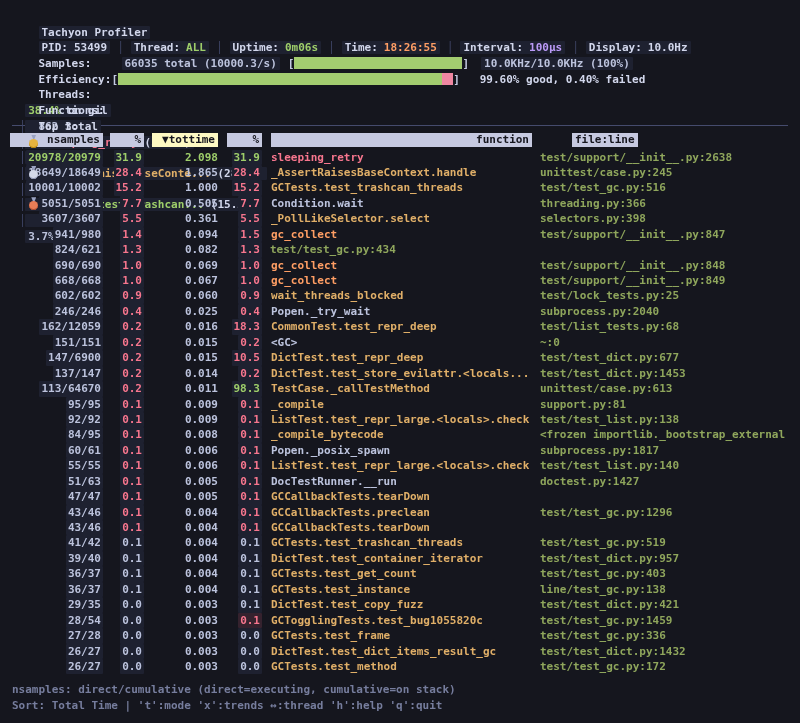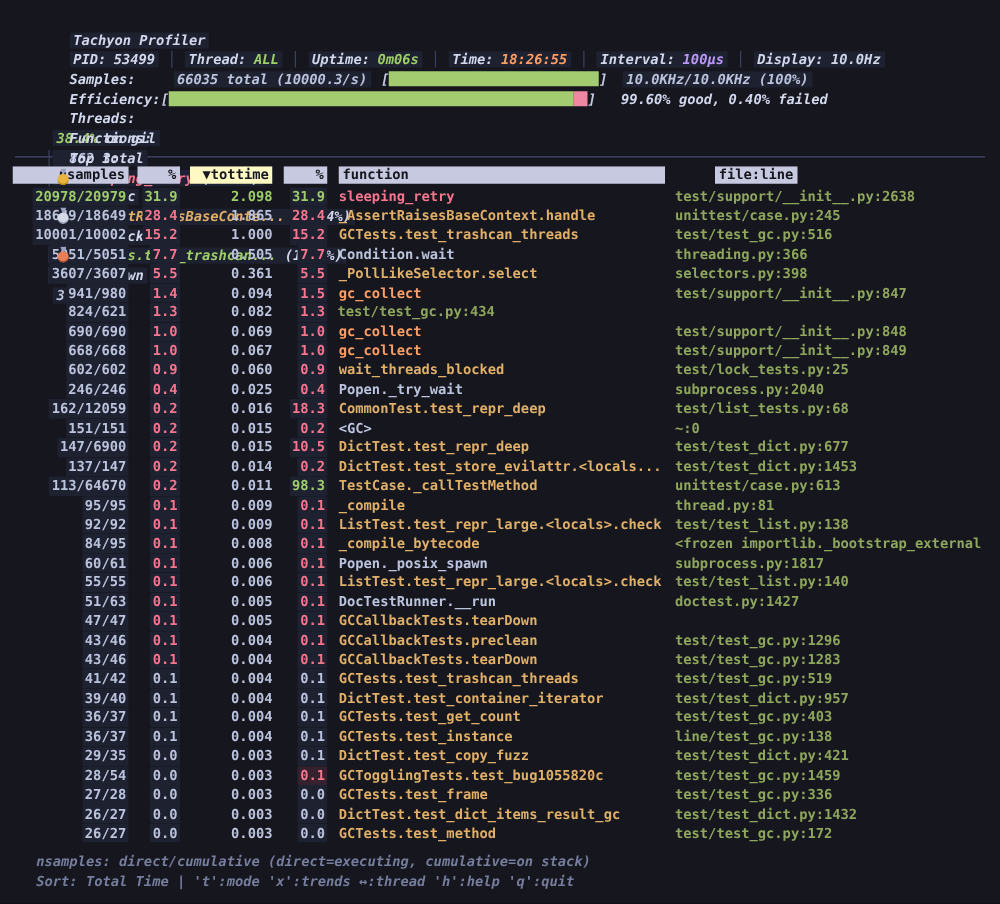--- a/index.html
+++ b/index.html
@@ -2,21 +2,21 @@
 <html><head>
 <meta charset="utf-8">
 <style>
   html,body{margin:0;padding:0;background:#0d0e14;}
   .screen{
     position:relative;width:800px;height:723px;overflow:hidden;box-sizing:border-box;
     background:#15161e;color:#bcc3dd;
     font-family:"DejaVu Sans Mono","Liberation Mono",monospace;
     font-size:11px;font-weight:bold;padding:9px 0 0 0;
   }
-  .line{height:15.7px;line-height:15.7px;padding-left:29px;white-space:pre;font-style:italic;}
+  .line{height:15.7px;line-height:15.7px;padding-left:12px;white-space:pre;}
   .chip{background:#1e2130;padding:0 3px;border-radius:1px;}
   .lbl{display:inline-block;width:73px;color:#d2d7ec;}
   .brk{color:#c5cbe3;}
   .val{margin-left:6px;}
   .seg-div{color:#3f4566;margin:0 7px;}
   .c-fg{color:#bcc3dd}.c-bright{color:#d2d7ec}
   .c-green{color:#9ece6a}.c-red{color:#f7768e}.c-tan{color:#e0af68}
   .c-orange{color:#ff9e64}.c-purple{color:#bb9af7}
   .c-file{color:#8fa65c}
   .bar{display:inline-block;height:12px;vertical-align:-2px;}
@@ -39,21 +39,21 @@
   
   .t-row{display:grid;grid-template-columns:93px 41px 74px 44px 270px 1fr;
     height:15.45px;line-height:15.45px;margin-left:10px;white-space:pre;}
   .t-row > div{overflow:hidden;}
   .tc1,.tc2,.tc3,.tc4{text-align:right;}
   .tc5{padding-left:9px;}
   .tc6{padding-left:8px;}
   .cellchip{background:#1e2130;padding:0 2px;border-radius:1px;display:inline-block;}
   .cellchip.hl{background:#35222e;}
   .t-head{height:15.7px;line-height:14px;margin-bottom:1px;}
-  .hcell{display:block;background:#c6c9e0;color:#16161e;padding:0 3px;box-sizing:border-box;}
+  .hcell{display:block;background:#c6c9e0;color:#16161e;padding:0 3px;box-sizing:border-box;text-align:right;}
   .hc2{margin-left:7px;}.hc3{margin-left:8px;}.hc4{margin-left:9px;}
   .hcell.sort{background:#fef9c3;}
   .hcell.inlinew{display:inline-block;margin-left:32px;}
   .footer{margin-top:8px;color:#767d9d;}
 </style>
 </head>
 <body>
 
 <div class="screen">
 
@@ -263,21 +263,21 @@
     <div class="tc5"><span class="c-tan">TestCase._callTestMethod</span></div>
     <div class="tc6"><span class="c-file">unittest/case.py:613</span></div>
   </div>
 
   <div class="t-row">
     <div class="tc1"><span class="cellchip c-fg">95/95</span></div>
     <div class="tc2"><span class="cellchip c-red">0.1</span></div>
     <div class="tc3"><span class="c-fg">0.009</span></div>
     <div class="tc4"><span class="cellchip c-red">0.1</span></div>
     <div class="tc5"><span class="c-tan">_compile</span></div>
-    <div class="tc6"><span class="c-file">thread.py:81</span></div>
+    <div class="tc6"><span class="c-file">support.py:81</span></div>
   </div>
 
   <div class="t-row">
     <div class="tc1"><span class="cellchip c-fg">92/92</span></div>
     <div class="tc2"><span class="cellchip c-red">0.1</span></div>
     <div class="tc3"><span class="c-fg">0.009</span></div>
     <div class="tc4"><span class="cellchip c-red">0.1</span></div>
     <div class="tc5"><span class="c-tan">ListTest.test_repr_large.&lt;locals&gt;.check</span></div>
     <div class="tc6"><span class="c-file">test/test_list.py:138</span></div>
   </div>
@@ -334,21 +334,20 @@
     <div class="tc5"><span class="c-tan">GCCallbackTests.preclean</span></div>
     <div class="tc6"><span class="c-file">test/test_gc.py:1296</span></div>
   </div>
 
   <div class="t-row">
     <div class="tc1"><span class="cellchip c-fg">43/46</span></div>
     <div class="tc2"><span class="cellchip c-red">0.1</span></div>
     <div class="tc3"><span class="c-fg">0.004</span></div>
     <div class="tc4"><span class="cellchip c-red">0.1</span></div>
     <div class="tc5"><span class="c-tan">GCCallbackTests.tearDown</span></div>
-    <div class="tc6"><span class="c-file">test/test_gc.py:1283</span></div>
   </div>
 
   <div class="t-row">
     <div class="tc1"><span class="cellchip c-fg">41/42</span></div>
     <div class="tc2"><span class="cellchip c-fg">0.1</span></div>
     <div class="tc3"><span class="c-fg">0.004</span></div>
     <div class="tc4"><span class="cellchip c-fg">0.1</span></div>
     <div class="tc5"><span class="c-tan">GCTests.test_trashcan_threads</span></div>
     <div class="tc6"><span class="c-file">test/test_gc.py:519</span></div>
   </div>

